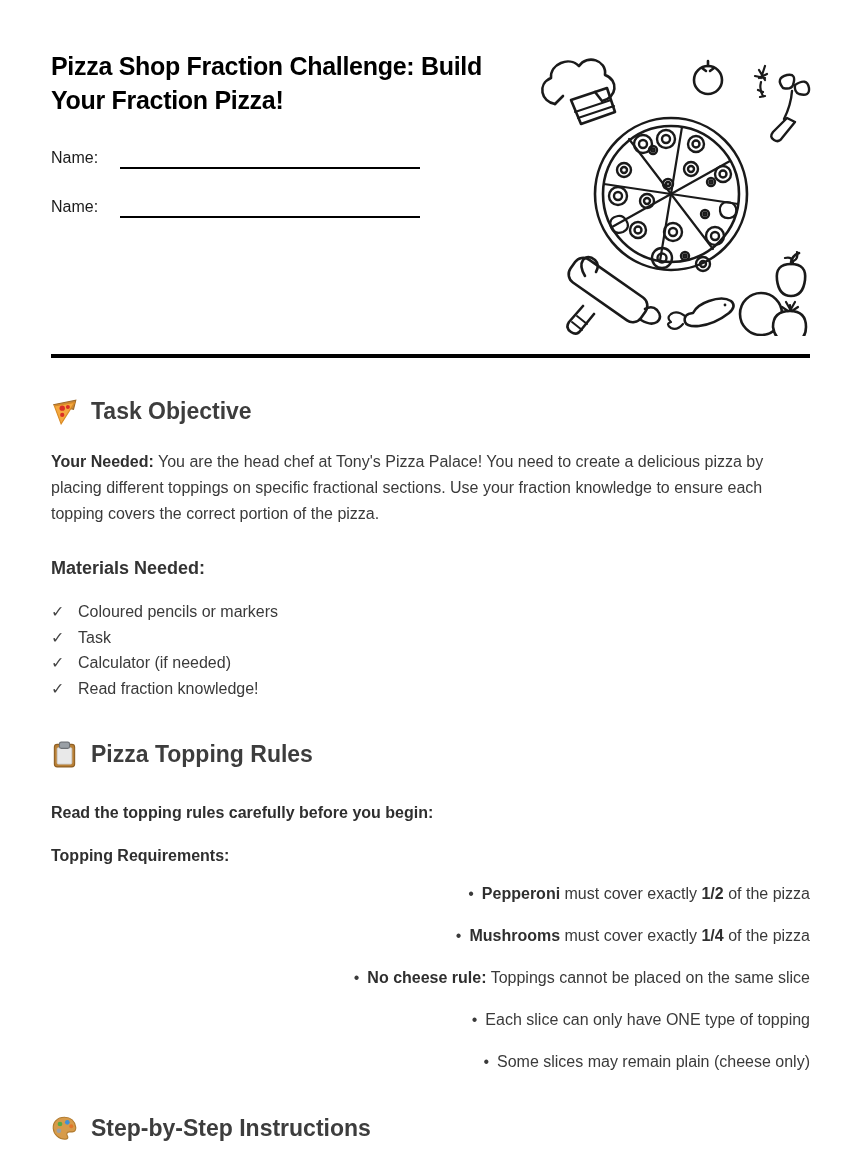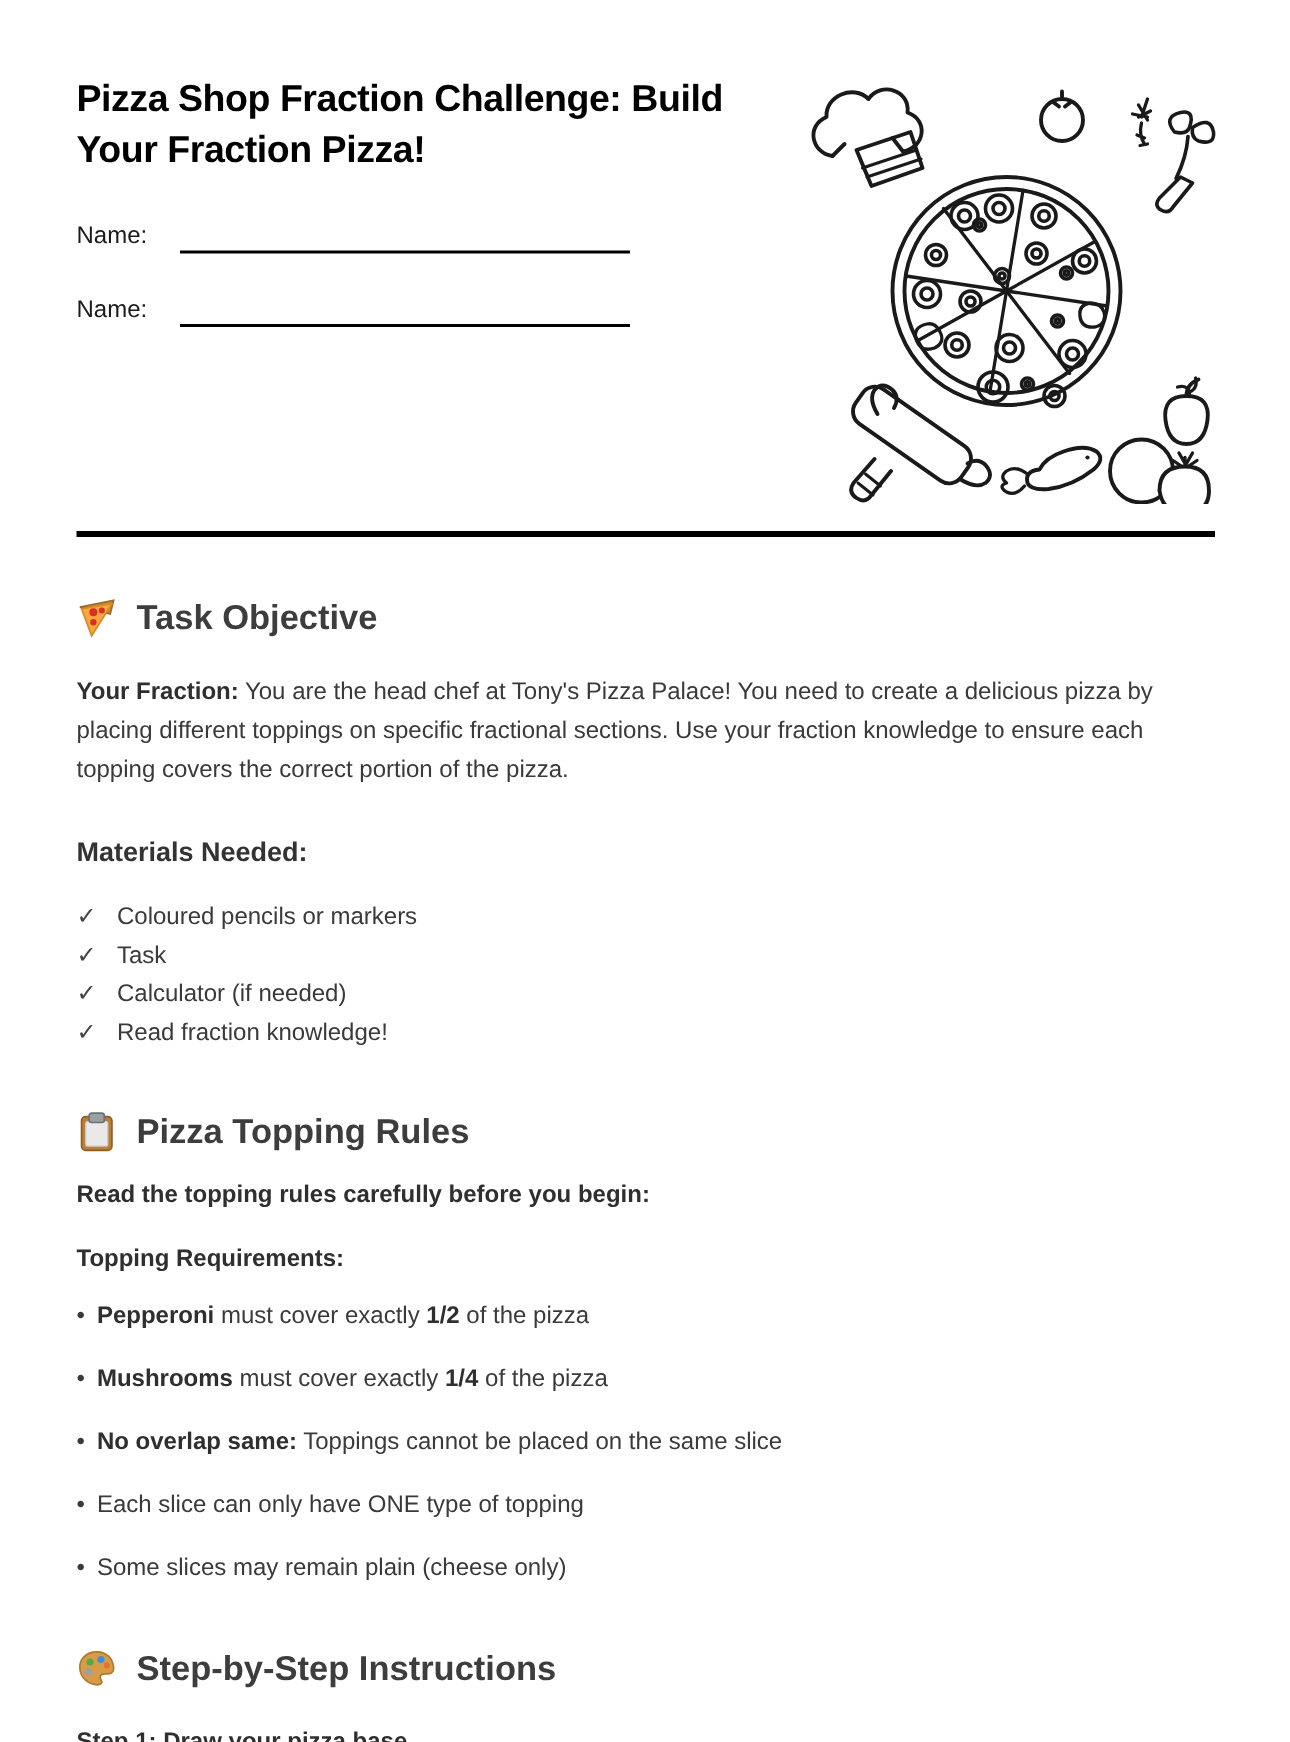--- a/index.html
+++ b/index.html
@@ -76,35 +76,35 @@
 
   ul.check-list { list-style: none; margin-top: 20px; }
   ul.check-list li {
     font-size: 16px;
     line-height: 25.5px;
     color: #3a3a3a;
     display: flex;
   }
   ul.check-list .check-glyph { width: 27px; flex: 0 0 auto; color: #444; }
 
-  .rules-list { margin-top: 6px; }
+  .rules-list { margin-top: 6px; text-align: right; }
   .rules-list p {
     font-size: 16px;
     line-height: 26px;
     color: #3a3a3a;
     margin-top: 16px;
   }
   .rules-list .bullet-glyph { margin-right: 8px; }
 
   .intro-line, .req-line, .step-line {
     font-size: 16px;
     font-weight: bold;
     color: #2f2f2f;
   }
-  .intro-line { margin-top: 20px; }
+  .intro-line { margin-top: 36px; }
   .req-line { margin-top: 25px; }
   .step-line { margin-top: 27px; }
 
   svg { display: block; }
 </style>
 </head>
 <body>
 
 <div class="page">
 
@@ -245,21 +245,21 @@
     <svg class="hicon" viewBox="0 0 24 24">
       <polygon points="2,6 22,2 20,10" fill="#c98a3e" stroke="#a06a28" stroke-width="1"></polygon>
       <polygon points="3,7 21,4 9,23" fill="#f5a93f" stroke="#d98a25" stroke-width="1"></polygon>
       <circle cx="10" cy="9" r="2.4" fill="#d93025"></circle>
       <circle cx="15" cy="8" r="1.8" fill="#d93025"></circle>
       <circle cx="10" cy="15" r="1.9" fill="#d93025"></circle>
     </svg>
     <span>Task Objective</span>
   </h2>
 
-  <p class="body-text"><span class="bold">Your Fraction:</span><span> You are the head chef at Tony's Pizza Palace! You need to create a delicious pizza by placing different toppings on specific fractional sections. Use your fraction knowledge to ensure each topping covers the correct portion of the pizza.</span></p>
+  <p class="body-text"><span class="bold">Your Needed:</span><span> You are the head chef at Tony's Pizza Palace! You need to create a delicious pizza by placing different toppings on specific fractional sections. Use your fraction knowledge to ensure each topping covers the correct portion of the pizza.</span></p>
 
   <h3 class="sub-heading">Materials Needed:</h3>
 
   <ul class="check-list" id="materials-list">
       <li>
         <span class="check-glyph">✓</span>
         <span>Coloured pencils or markers</span>
       </li>
       <li>
         <span class="check-glyph">✓</span>
@@ -284,21 +284,21 @@
     <span>Pizza Topping Rules</span>
   </h2>
 
   <p class="intro-line">Read the topping rules carefully before you begin:</p>
 
   <p class="req-line">Topping Requirements:</p>
 
   <div class="rules-list" id="rules-list">
       <p><span class="bullet-glyph">•</span><span class="bold">Pepperoni</span><span> must cover exactly </span><span class="bold">1/2</span><span> of the pizza</span></p>
       <p><span class="bullet-glyph">•</span><span class="bold">Mushrooms</span><span> must cover exactly </span><span class="bold">1/4</span><span> of the pizza</span></p>
-      <p><span class="bullet-glyph">•</span><span class="bold">No overlap same:</span><span> Toppings cannot be placed on the same slice</span></p>
+      <p><span class="bullet-glyph">•</span><span class="bold">No cheese rule:</span><span> Toppings cannot be placed on the same slice</span></p>
       <p><span class="bullet-glyph">•</span><span>Each slice can only have ONE type of topping</span></p>
       <p><span class="bullet-glyph">•</span><span>Some slices may remain plain (cheese only)</span></p>
     </div>
 
   <h2 class="section-heading">
     <svg class="hicon" viewBox="0 0 24 24">
       <path d="M12,2 C5.5,2 1.5,6.5 2,12 C2.5,17.5 7,21.5 12.5,21.5 C15,21.5 15.5,20 14.5,18.5 C13.5,17 14,15 16.5,15 L19,15 C21,15 22.3,13.5 22,11 C21.3,5.5 17.5,2 12,2 Z" fill="#d79b4a" stroke="#b07a2e" stroke-width="1"></path>
       <circle cx="8" cy="8" r="2.1" fill="#58a942"></circle>
       <circle cx="14.5" cy="6.5" r="2.1" fill="#4090d6"></circle>
       <circle cx="7" cy="14" r="2.1" fill="#9aa0a6"></circle>

